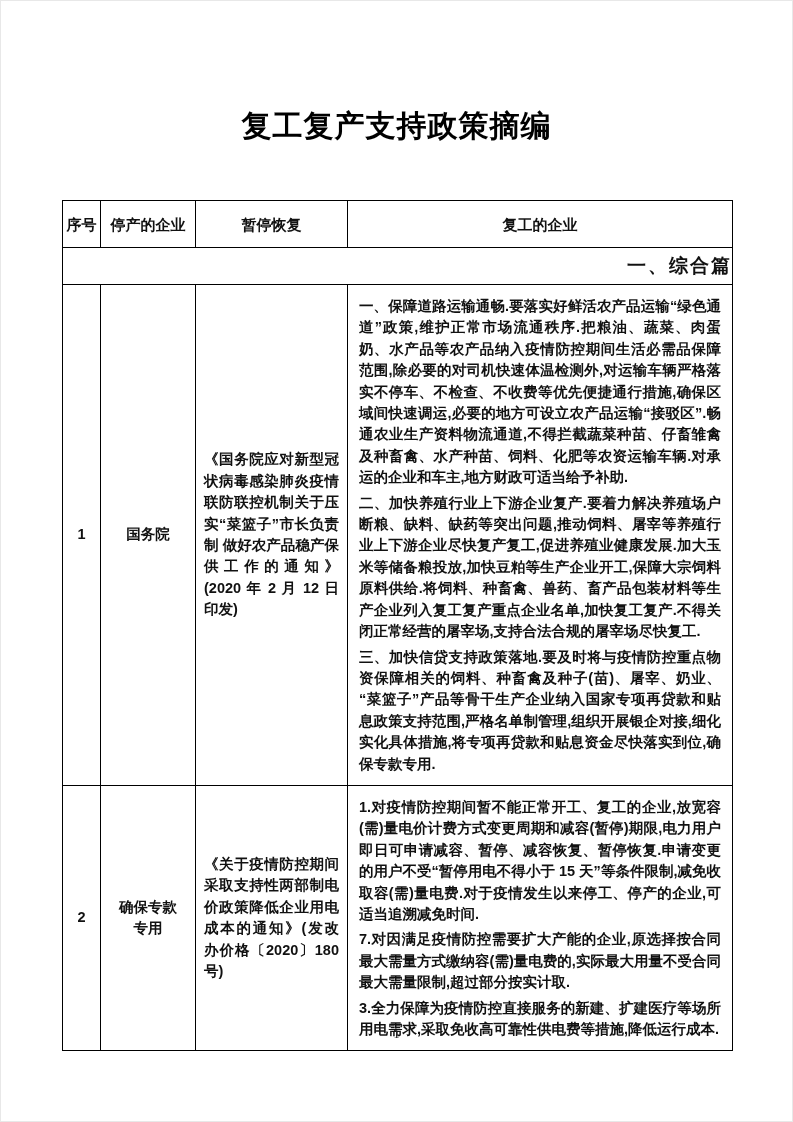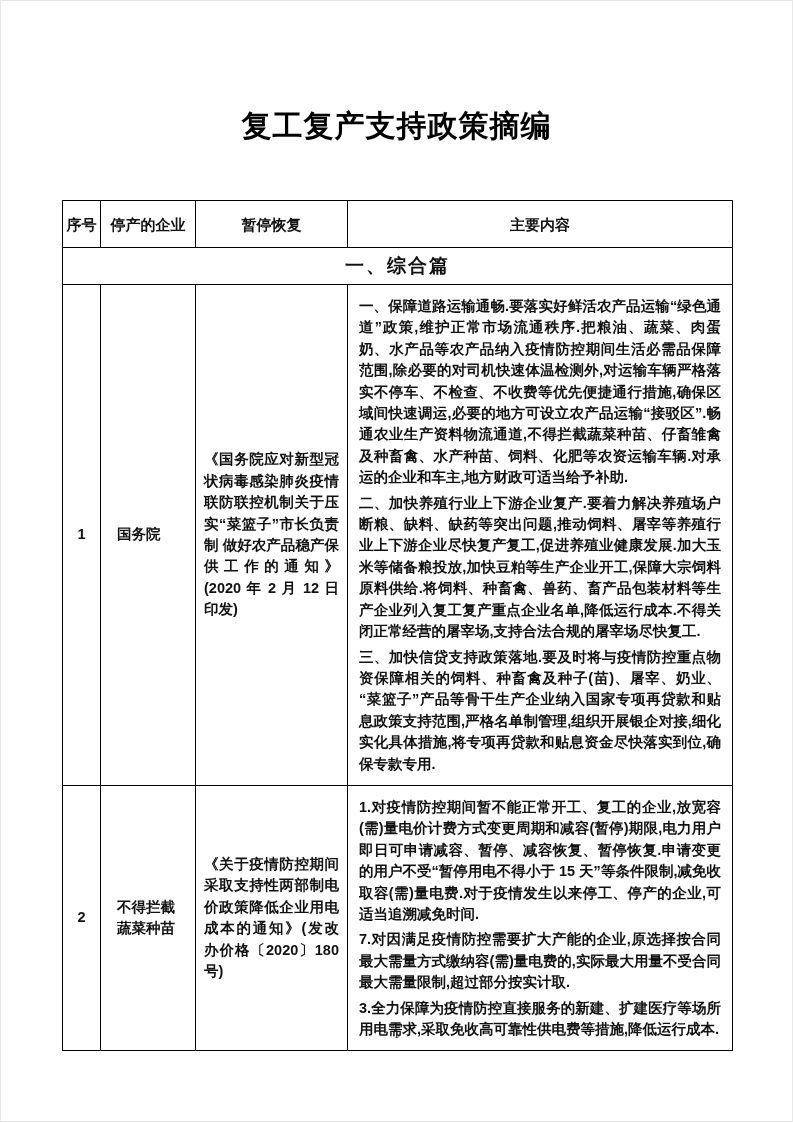--- a/index.html
+++ b/index.html
@@ -42,34 +42,34 @@
     font-weight: 700;
     text-align: center;
     vertical-align: middle;
     padding: 2px;
   }
   th.th-no { padding: 2px 10px; }
   tr.section-row td {
     height: 37px;
     font-size: 19px;
     font-weight: 700;
-    text-align: center;
+    text-align: right;
     vertical-align: middle;
     letter-spacing: 2px;
   }
   tr.data-row td {
     font-size: 14.5px;
     line-height: 21.4px;
     vertical-align: middle;
   }
   tr.row-1 { height: 476px; }
   tr.row-2 { height: 255px; }
   td.c-no { text-align: center; }
   td.c-agency {
-    text-align: left;
+    text-align: center;
     padding: 4px 16px;
     font-family: Liberation Serif, serif;
   }
   td.c-doc {
     text-align: justify;
     line-height: 24px;
     padding: 6px 8px;
   }
   td.c-content {
     vertical-align: top;
@@ -101,42 +101,42 @@
       <col style="width:38px">
       <col style="width:95px">
       <col style="width:152px">
       <col style="width:385px">
     </colgroup>
     <thead>
       <tr class="header-row">
         <th class="th-no">序号</th>
         <th>停产的企业</th>
         <th>暂停恢复</th>
-        <th>主要内容</th>
+        <th>复工的企业</th>
       </tr>
     </thead>
     <tbody>
       <tr class="section-row">
         <td colspan="4">一、综合篇</td>
       </tr>
 
       <tr class="data-row row-1">
         <td class="c-no">1</td>
         <td class="c-agency">国务院</td>
         <td class="c-doc">《国务院应对新型冠状病毒感染肺炎疫情联防联控机制关于压实“菜篮子”市长负责制 做好农产品稳产保供工作的通知》(2020 年 2 月 12 日印发)</td>
         <td class="c-content">
           <p>一、保障道路运输通畅.要落实好鲜活农产品运输“绿色通道”政策,维护正常市场流通秩序.把粮油、蔬菜、肉蛋奶、水产品等农产品纳入疫情防控期间生活必需品保障范围,除必要的对司机快速体温检测外,对运输车辆严格落实不停车、不检查、不收费等优先便捷通行措施,确保区域间快速调运,必要的地方可设立农产品运输“接驳区”.畅通农业生产资料物流通道,不得拦截蔬菜种苗、仔畜雏禽及种畜禽、水产种苗、饲料、化肥等农资运输车辆.对承运的企业和车主,地方财政可适当给予补助.</p>
-          <p>二、加快养殖行业上下游企业复产.要着力解决养殖场户断粮、缺料、缺药等突出问题,推动饲料、屠宰等养殖行业上下游企业尽快复产复工,促进养殖业健康发展.加大玉米等储备粮投放,加快豆粕等生产企业开工,保障大宗饲料原料供给.将饲料、种畜禽、兽药、畜产品包装材料等生产企业列入复工复产重点企业名单,降低运行成本.不得关闭正常经营的屠宰场,支持合法合规的屠宰场尽快复工.</p>
+          <p>二、加快养殖行业上下游企业复产.要着力解决养殖场户断粮、缺料、缺药等突出问题,推动饲料、屠宰等养殖行业上下游企业尽快复产复工,促进养殖业健康发展.加大玉米等储备粮投放,加快豆粕等生产企业开工,保障大宗饲料原料供给.将饲料、种畜禽、兽药、畜产品包装材料等生产企业列入复工复产重点企业名单,加快复工复产.不得关闭正常经营的屠宰场,支持合法合规的屠宰场尽快复工.</p>
           <p>三、加快信贷支持政策落地.要及时将与疫情防控重点物资保障相关的饲料、种畜禽及种子(苗)、屠宰、奶业、“菜篮子”产品等骨干生产企业纳入国家专项再贷款和贴息政策支持范围,严格名单制管理,组织开展银企对接,细化实化具体措施,将专项再贷款和贴息资金尽快落实到位,确保专款专用.</p>
         </td>
       </tr>
 
       <tr class="data-row row-2">
         <td class="c-no">2</td>
-        <td class="c-agency">不得拦截蔬菜种苗</td>
+        <td class="c-agency">确保专款专用</td>
         <td class="c-doc">《关于疫情防控期间采取支持性两部制电价政策降低企业用电成本的通知》(发改办价格〔2020〕180 号)</td>
         <td class="c-content">
           <p>1.对疫情防控期间暂不能正常开工、复工的企业,放宽容(需)量电价计费方式变更周期和减容(暂停)期限,电力用户即日可申请减容、暂停、减容恢复、暂停恢复.申请变更的用户不受“暂停用电不得小于 15 天”等条件限制,减免收取容(需)量电费.对于疫情发生以来停工、停产的企业,可适当追溯减免时间.</p>
           <p>7.对因满足疫情防控需要扩大产能的企业,原选择按合同最大需量方式缴纳容(需)量电费的,实际最大用量不受合同最大需量限制,超过部分按实计取.</p>
           <p>3.全力保障为疫情防控直接服务的新建、扩建医疗等场所用电需求,采取免收高可靠性供电费等措施,降低运行成本.</p>
         </td>
       </tr>
     </tbody>
   </table>
 

